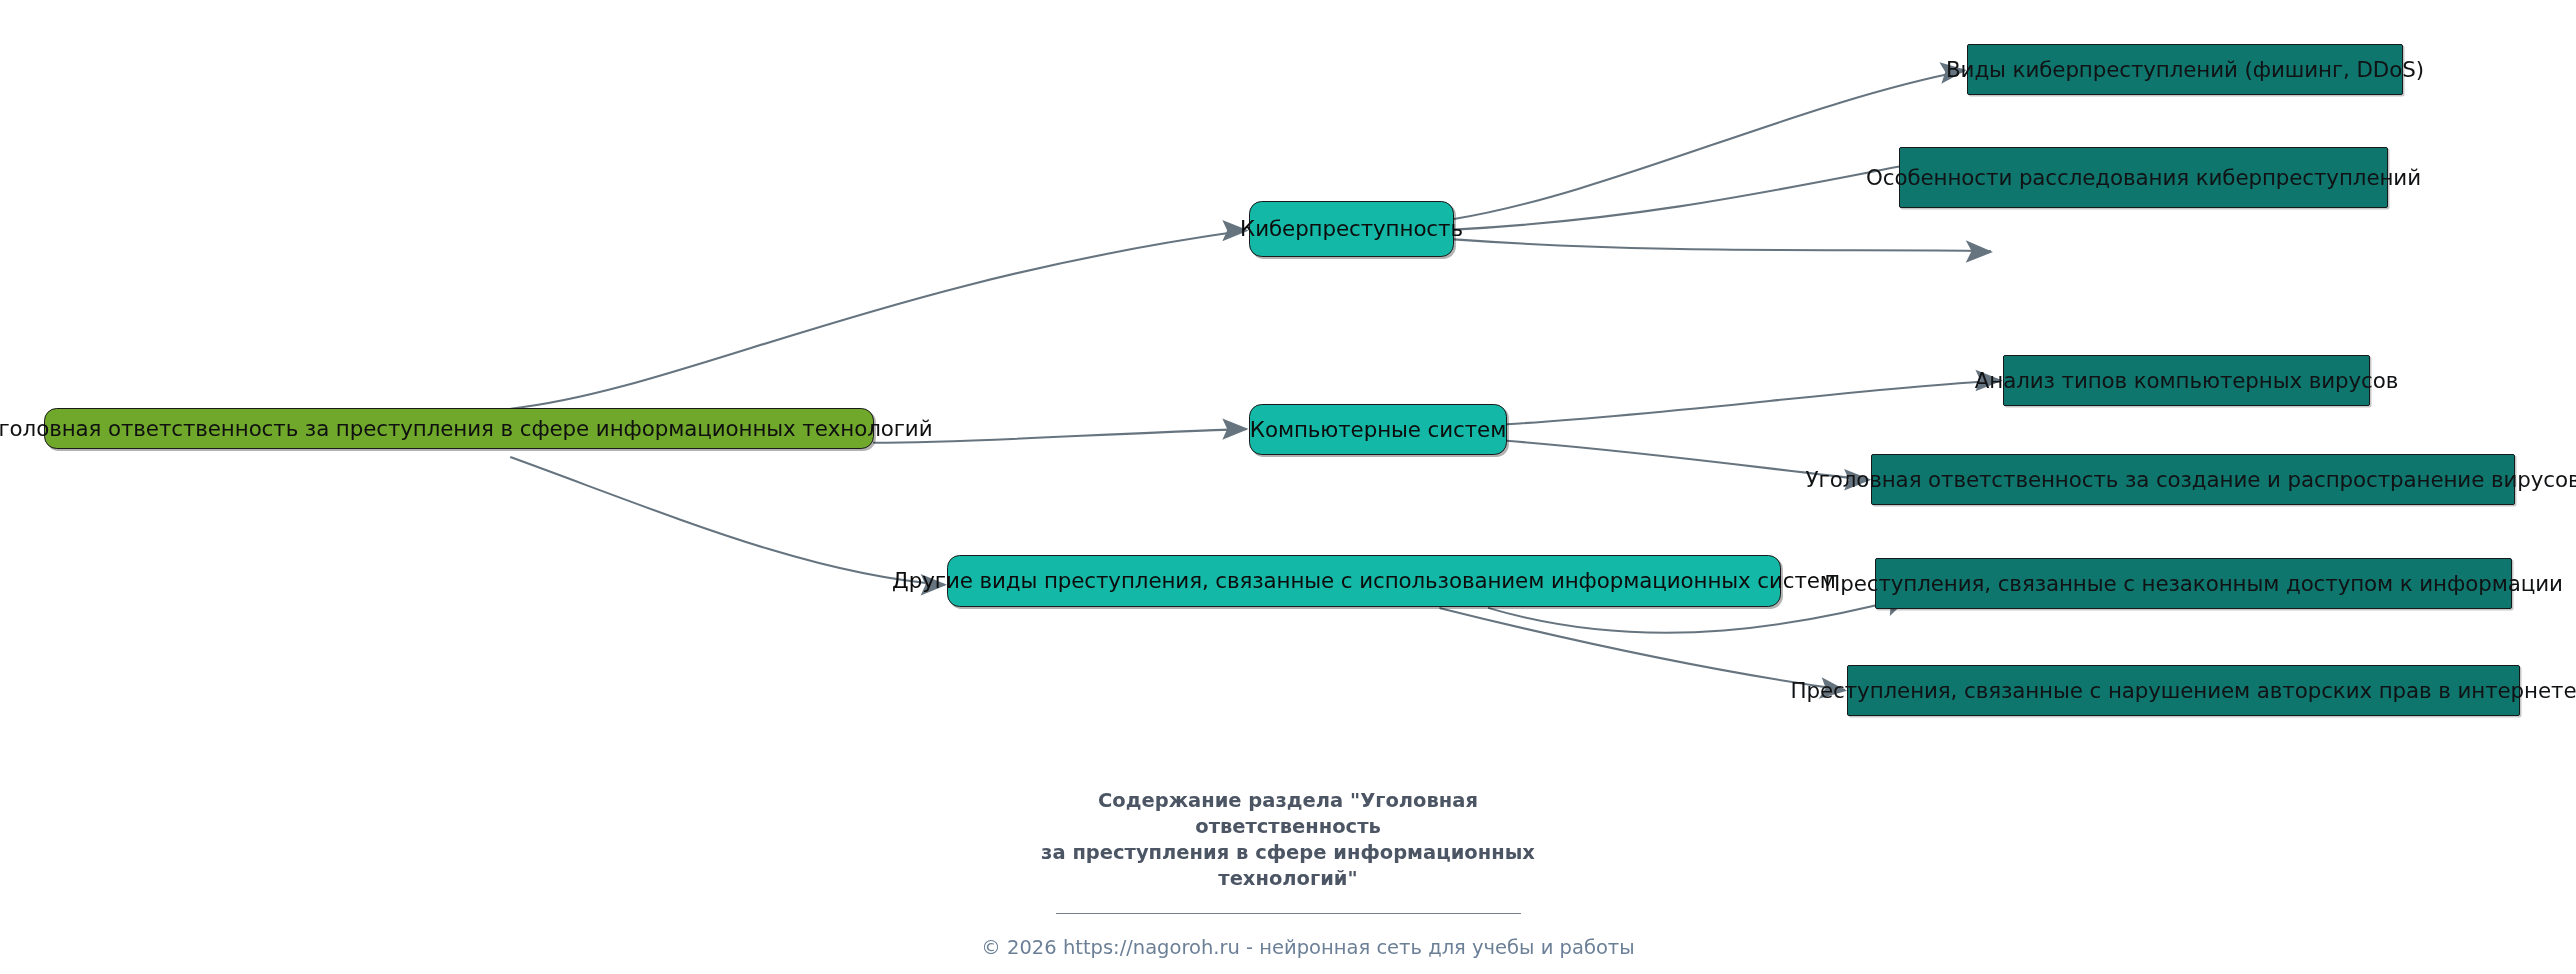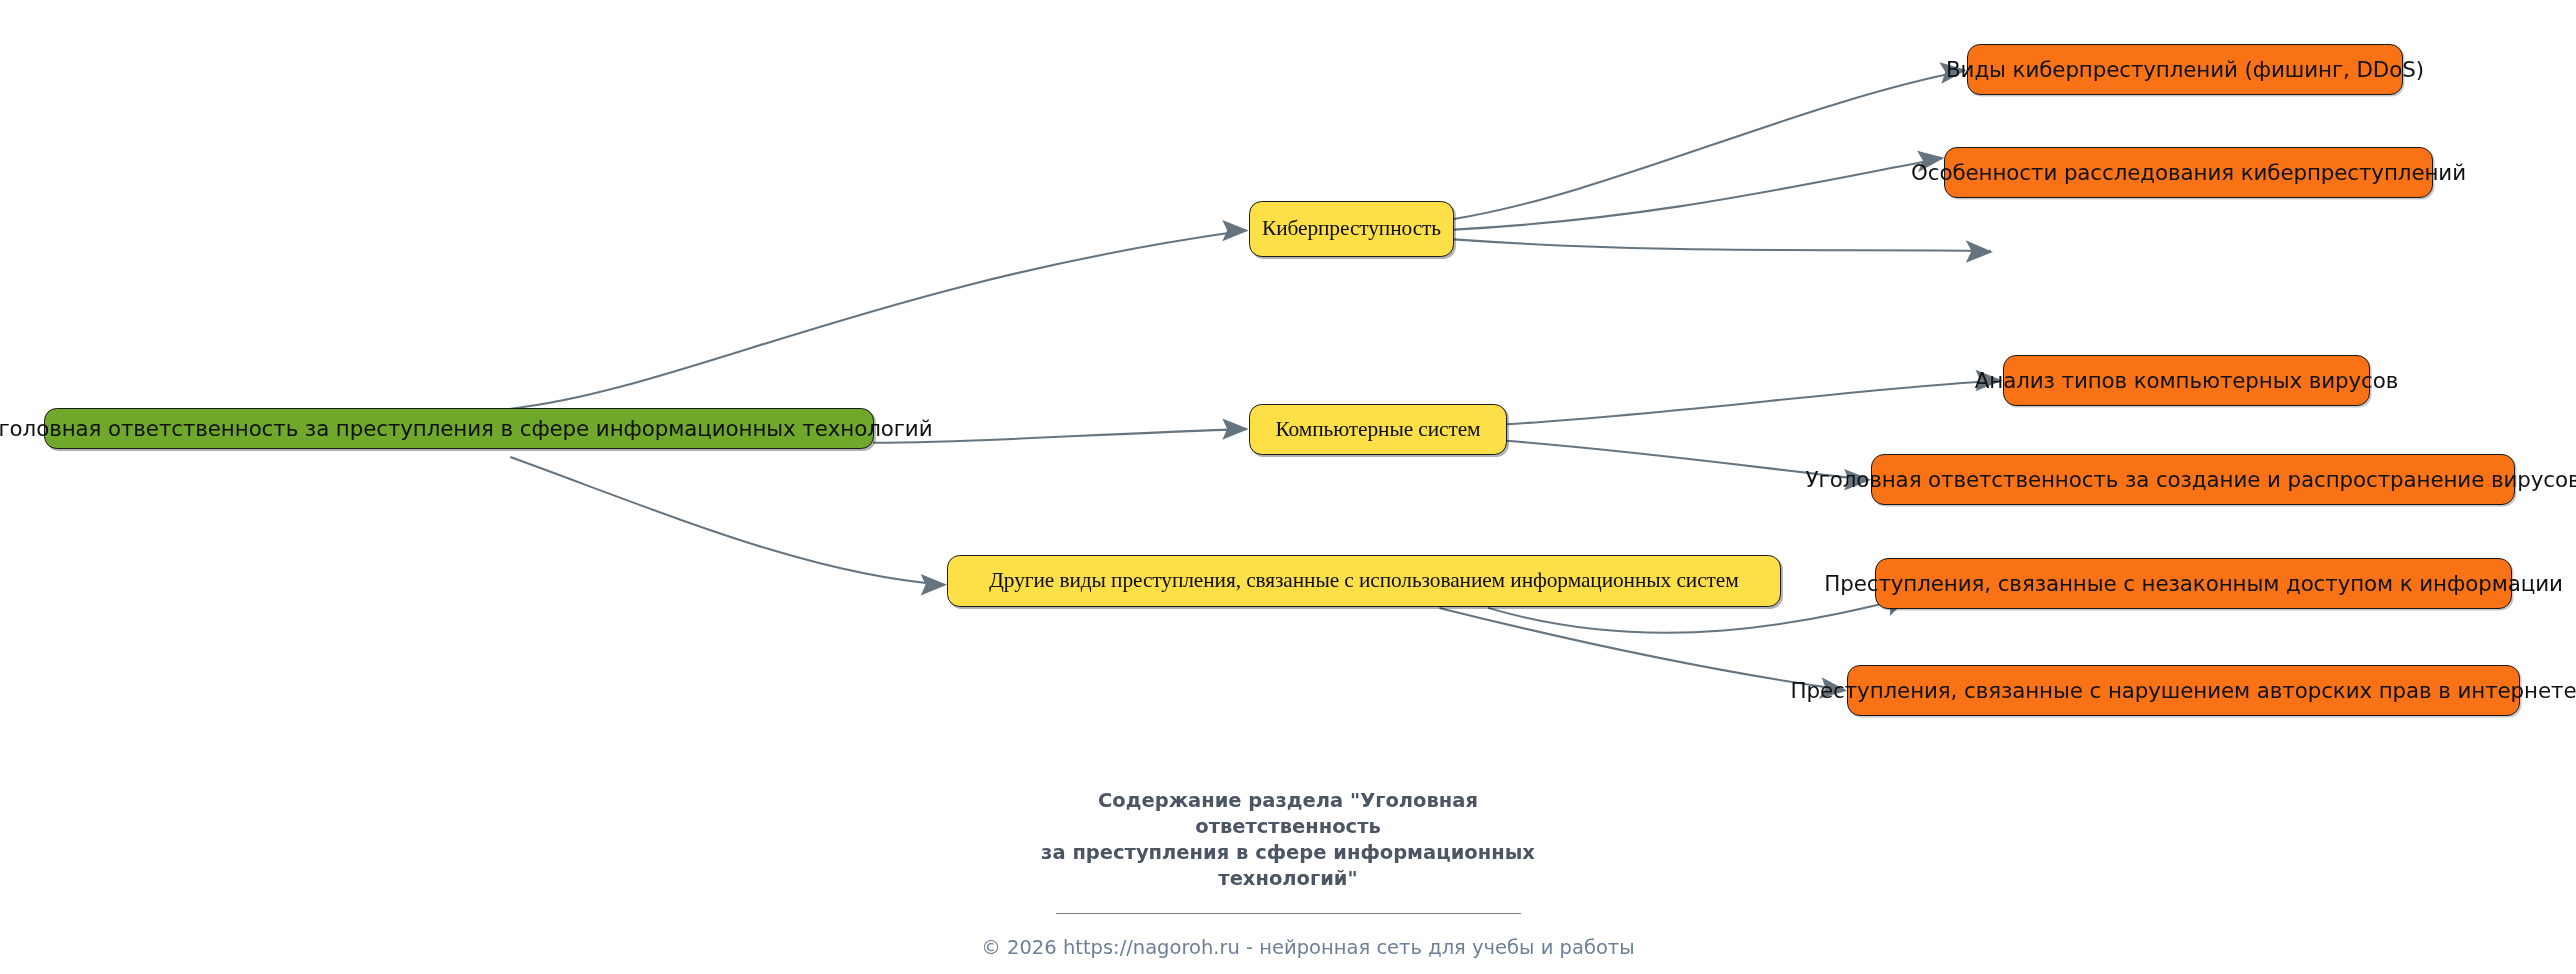--- a/index.html
+++ b/index.html
@@ -56,34 +56,33 @@
 
   .node-root {
     background: #6fa82b;
     border: 1.9px solid #1a1a1a;
     color: #101010;
     font-size: 21.4px;
     box-shadow: 1.9px 1.9px 0 rgba(0,0,0,0.30);
   }
 
   .node-branch {
-    background: #fde047;
+    background: #14b8a6;
     border: 1.9px solid #1a1a1a;
     color: #0c0c0c;
     font-size: 21.4px;
     box-shadow: 1.9px 1.9px 0 rgba(0,0,0,0.30);
-    font-family: Liberation Serif, serif;
   }
 
   .node-leaf {
-    background: #f97316;
+    background: #0f766e;
     border: 1.9px solid #15191c;
     color: #101214;
     font-size: 21.4px;
-    border-radius: 13px;
+    border-radius: 2px;
     box-shadow: 1.5px 1.5px 0 rgba(0,0,0,0.22);
     justify-content: center;
   }
 
   .node-label {
     display: block;
     padding: 0 11.7px;
   }
 
   
@@ -188,21 +187,21 @@
   </div>
 
   <div class="node node-branch" style="left:947px; top:555px; width:834px; height:52px;">
     <span class="node-label">Другие виды преступления, связанные с использованием информационных систем</span>
   </div>
 
   <div class="node node-leaf" style="left:1967px; top:44px; width:436px; height:51px;">
     <span class="node-label">Виды киберпреступлений (фишинг, DDoS)</span>
   </div>
 
-  <div class="node node-leaf" style="left:1944px; top:147px; width:489px; height:51px;">
+  <div class="node node-leaf" style="left:1899px; top:147px; width:489px; height:61px;">
     <span class="node-label">Особенности расследования киберпреступлений</span>
   </div>
 
 
   <div class="node node-leaf" style="left:2003px; top:355px; width:367px; height:51px;">
     <span class="node-label">Анализ типов компьютерных вирусов</span>
   </div>
 
   <div class="node node-leaf" style="left:1871px; top:454px; width:644px; height:51px;">
     <span class="node-label">Уголовная ответственность за создание и распространение вирусов</span>

